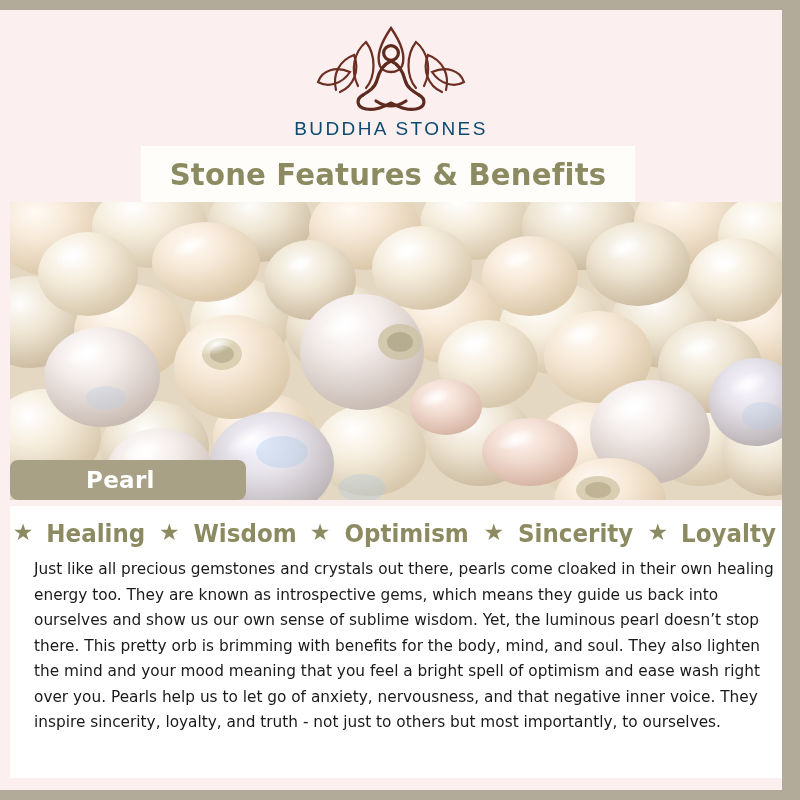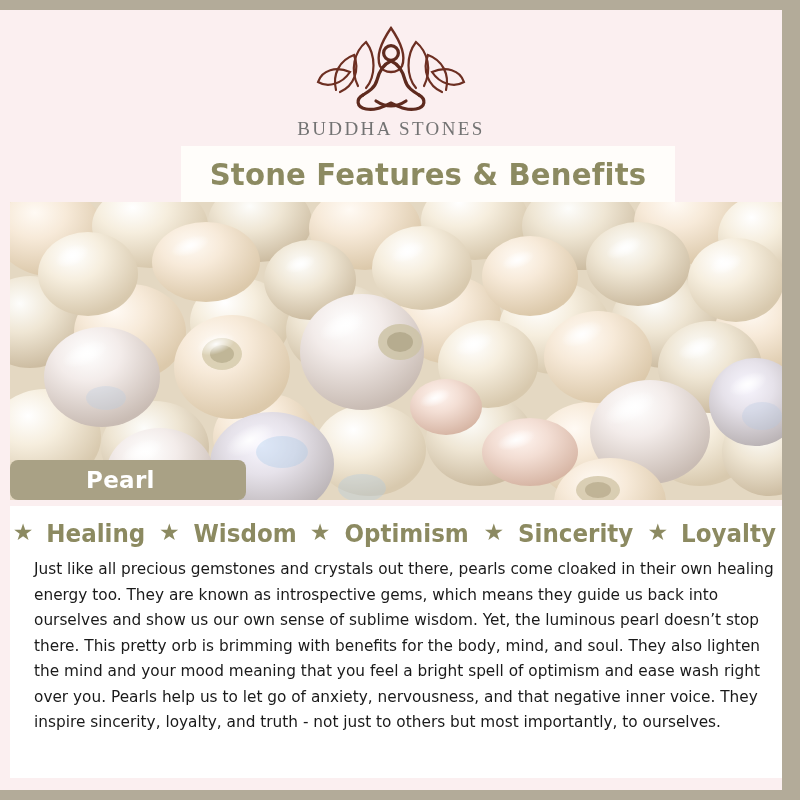--- a/index.html
+++ b/index.html
@@ -22,30 +22,29 @@
   
   .logo-wrap{
     position:absolute;left:0;top:0;width:782px;height:140px;
   }
   .logo-mark{
     position:absolute;left:50%;top:12px;transform:translateX(-50%);
     width:170px;height:92px;
   }
   .logo-name{
     position:absolute;left:50%;top:108px;transform:translateX(-50%);
-    font-family:Liberation Serif, serif;
-    font-size:19px;letter-spacing:2.4px;color:#737373;
+    font-family:Liberation Sans, sans-serif;
+    font-size:19px;letter-spacing:2.4px;color:#0c4a6e;
     white-space:nowrap;font-weight:400;
   }
 
   
   .title-band{
     position:absolute;left:141px;top:136px;width:494px;height:56px;
     background:#fffdfa;
-    margin-left:40px;
   }
   .title-text{
     position:absolute;left:0;top:0;width:494px;height:56px;
     display:flex;align-items:center;justify-content:center;
     font-family:"DejaVu Sans",sans-serif;
     font-weight:700;font-size:31px;color:#8c8a61;
     letter-spacing:.2px;white-space:nowrap;
     transform:scaleX(.94);transform-origin:center;
   }
 

